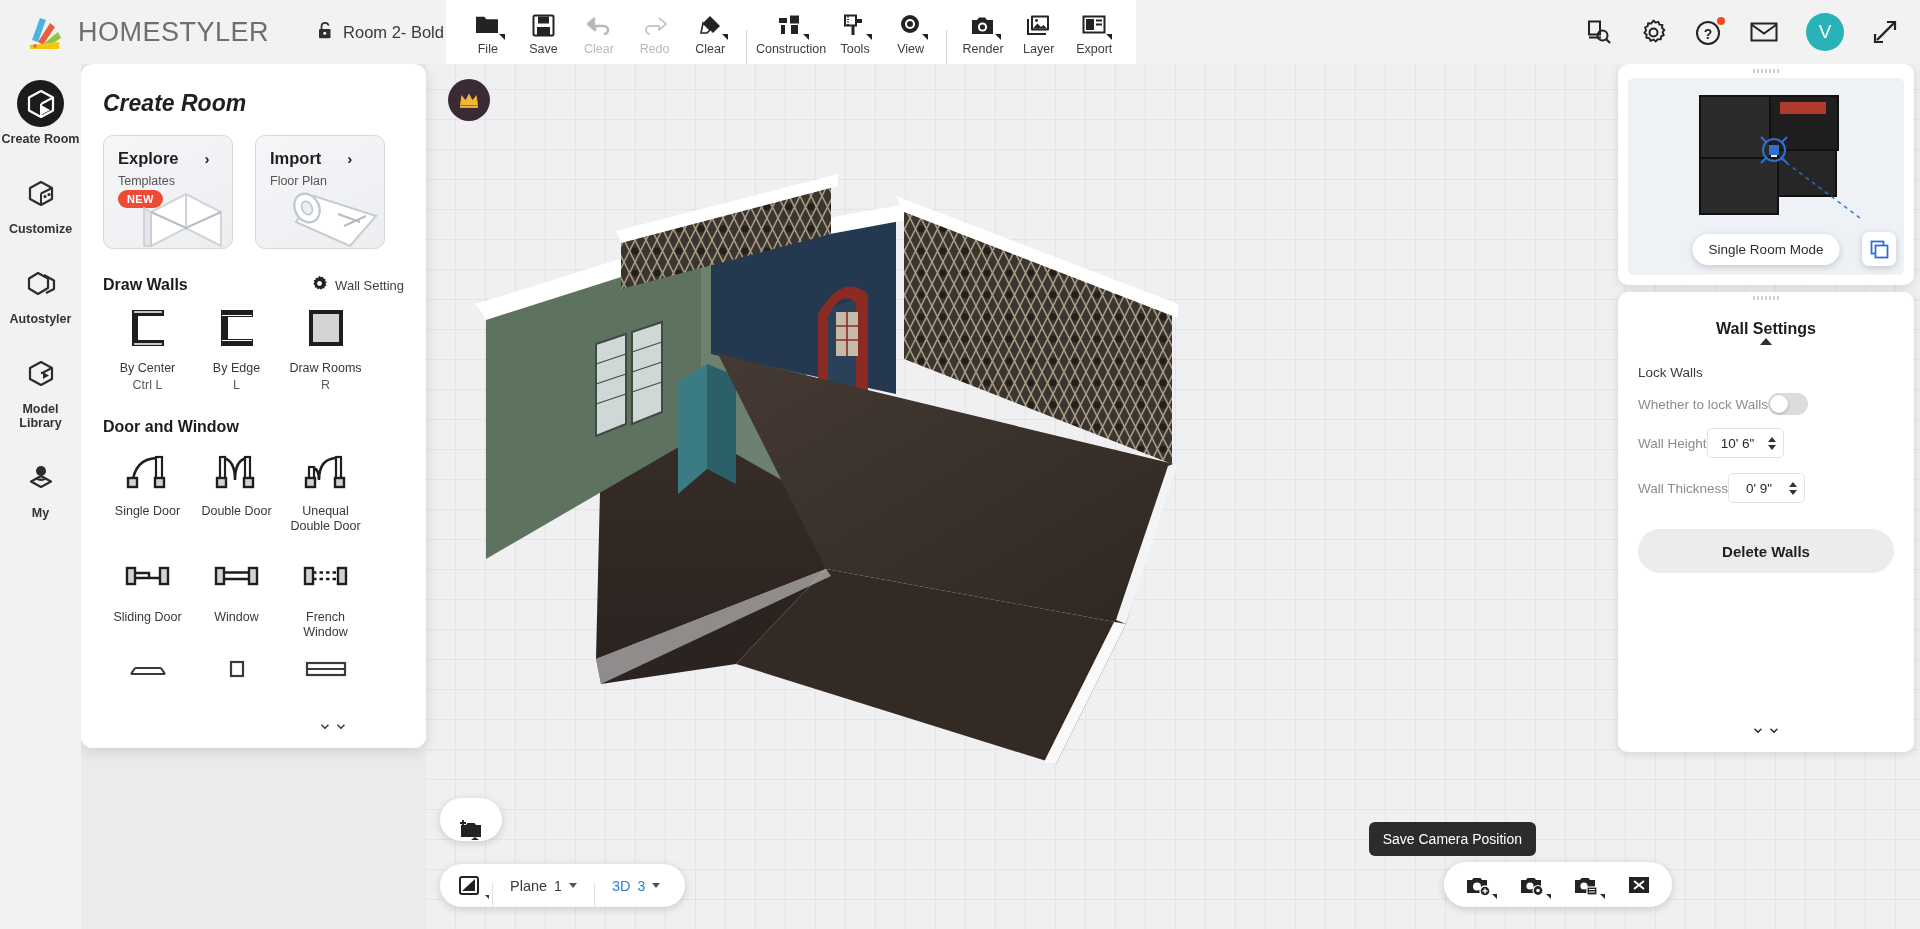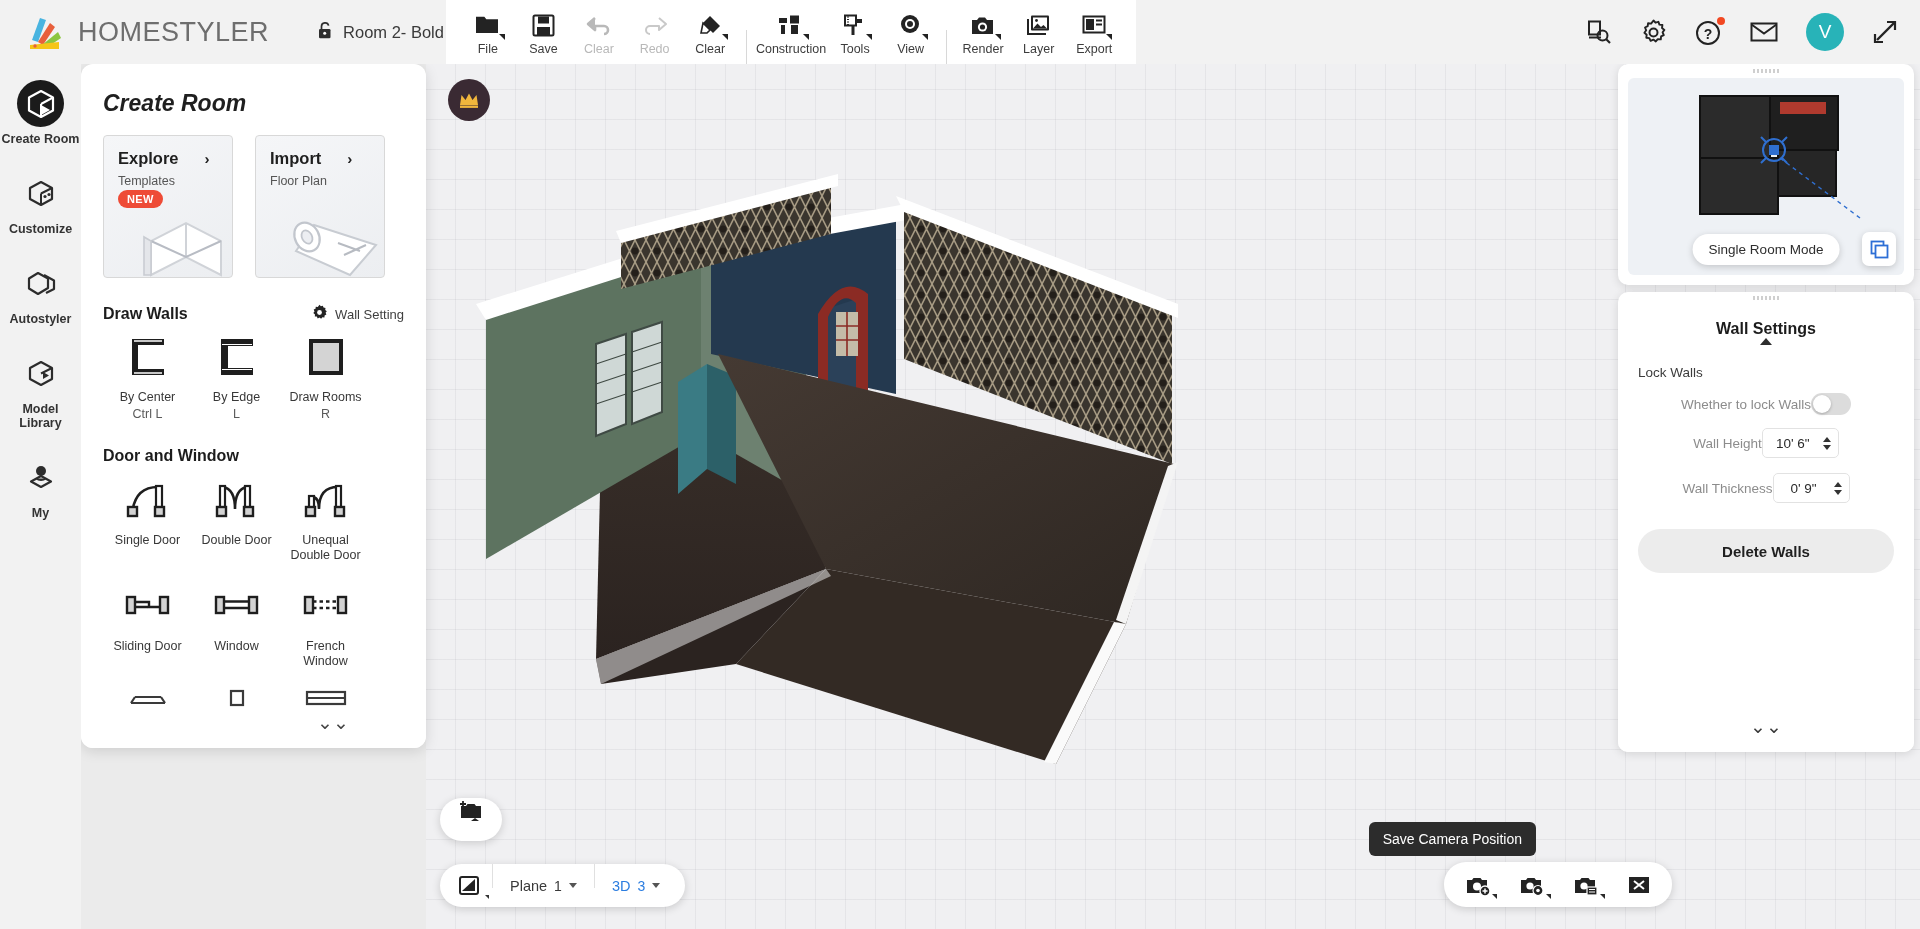--- a/index.html
+++ b/index.html
@@ -79,21 +79,21 @@
     position: absolute; left: 81px; top: 64px; width: 345px; height: 684px;
     background: #fff; border-radius: 12px;
     box-shadow: 0 3px 14px rgba(0,0,0,.13);
     z-index: 25; overflow: hidden;
   }
   .panel-inner { padding: 26px 22px 0 22px; }
   .panel-title { font-size: 23px; font-weight: 700; font-style: italic; color:#1f1f1f; margin-bottom: 18px;}
 
   .cards { display:flex; gap: 22px; }
   .card {
-    width: 130px; height: 143px; border:1px solid #d8d8d8; border-radius: 4px;
+    width: 130px; height: 114px; border:1px solid #d8d8d8; border-radius: 10px;
     background: linear-gradient(150deg,#f5f6f8 0%, #eceef1 100%);
     position: relative; overflow:hidden; cursor:pointer; padding: 13px 8px 0 14px;
   }
   .card-t { font-size: 16.5px; font-weight: 700; color:#1f1f1f; display:flex; align-items:center; gap: 26px;}
   .card-t .arw { font-size: 15px; font-weight: 800; }
   .card-s { font-size: 12.5px; color:#555; margin-top: 6px;}
   .badge-new {
     display:inline-block; background:#ee4b36; color:#fff; font-size:11px; font-weight:800;
     padding: 3px 9px; border-radius: 10px; margin-top: 2px; letter-spacing:.3px;
   }
@@ -128,21 +128,21 @@
   }
   .crown {
     position:absolute; left: 22px; top: 15px; width:42px;height:42px;border-radius:50%;
     background:#3a2a33; display:flex;align-items:center;justify-content:center; cursor:pointer;
   }
   .scene { position:absolute; left: 0; top: 0; width: 1494px; height:865px; }
 
   
   .chip-btn {
     position:absolute; background:#fff; border-radius: 22px; box-shadow:0 2px 8px rgba(0,0,0,.16);
-    display:flex; align-items:flex-start; cursor:pointer;margin-top:48px;
+    display:flex; align-items:flex-end; cursor:pointer;margin-top:48px;
   }
   .plane-bar {
     left: 14px; bottom: 22px; height:43px; padding: 0 8px; gap: 0;
   }
   .pb-ico { width: 44px; height:43px; display:flex;align-items:center;justify-content:center; position:relative;}
   .pb-div { width:1px;height:24px;background:#e0e0e0; }
   .pb-item { display:flex; align-items:center; gap:7px; padding: 0 17px; height:43px; }
   .pb-lab { font-size:14.5px; color:#3a3a3a; }
   .pb-num { font-size:14px; color:#3a3a3a; }
   .pb-num.blue { color:#2b7de0; }
@@ -197,21 +197,21 @@
   .lp-title { font-size: 18px; font-weight:700; color:#1c1c1c; }
   .lp-sec {
     display:flex; align-items:center; justify-content:space-between;
     padding: 20px 20px 0 20px;
     flex-direction: column;
   }
   .lp-sec-t { font-size: 16px; font-weight:700; color:#1c1c1c;}
   .caret-up { width:0;height:0;border-left:6px solid transparent;border-right:6px solid transparent;border-bottom:7px solid #2e2e2e; cursor:pointer;}
   .lp-sub { font-size:13.5px; color:#3c3c3c; padding: 20px 20px 0 20px;}
   .lp-row {
-    display:flex; align-items:center; justify-content:center;
+    display:flex; align-items:center; justify-content:flex-start;
     padding: 13px 20px 0 20px;
   }
   .lp-lab { font-size:13.5px; color:#8c8c8c; }
   .toggle { width: 40px; height: 22px; border-radius: 11px; background:#dcdcdc; position:relative; cursor:pointer;}
   .toggle i { position:absolute; left:2px; top:2px; width:18px;height:18px;border-radius:50%;background:#fff; box-shadow:0 1px 3px rgba(0,0,0,.25);}
   .stepper {
     display:flex; align-items:center; border:1px solid #e2e2e2; border-radius:5px;
     height: 30px; width: 77px; background:#fff;
   }
   .stepper .val { flex:1; text-align:center; font-size:13.5px; color:#2a2a2a; }

